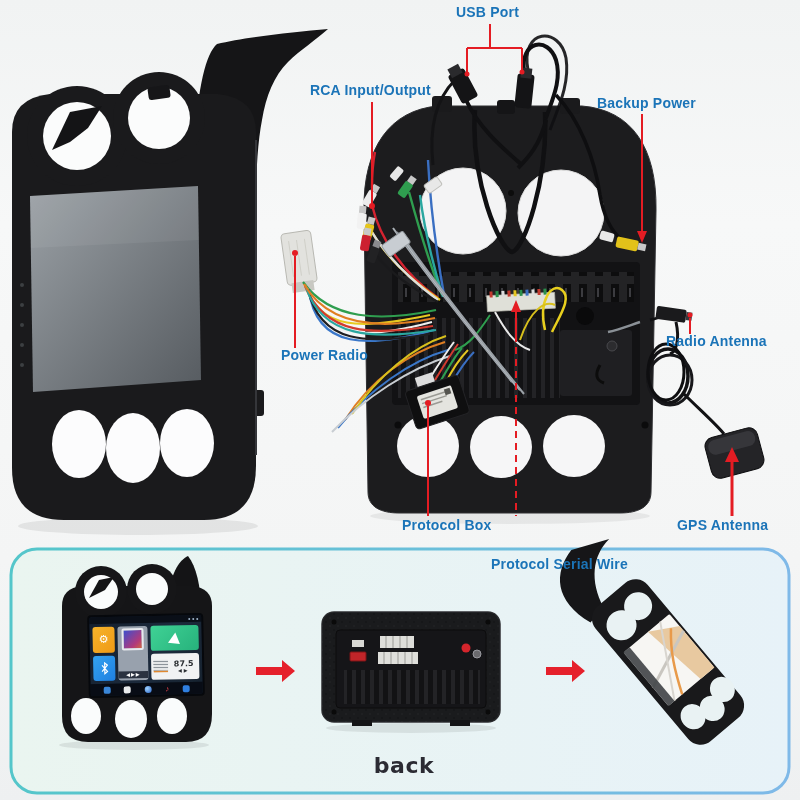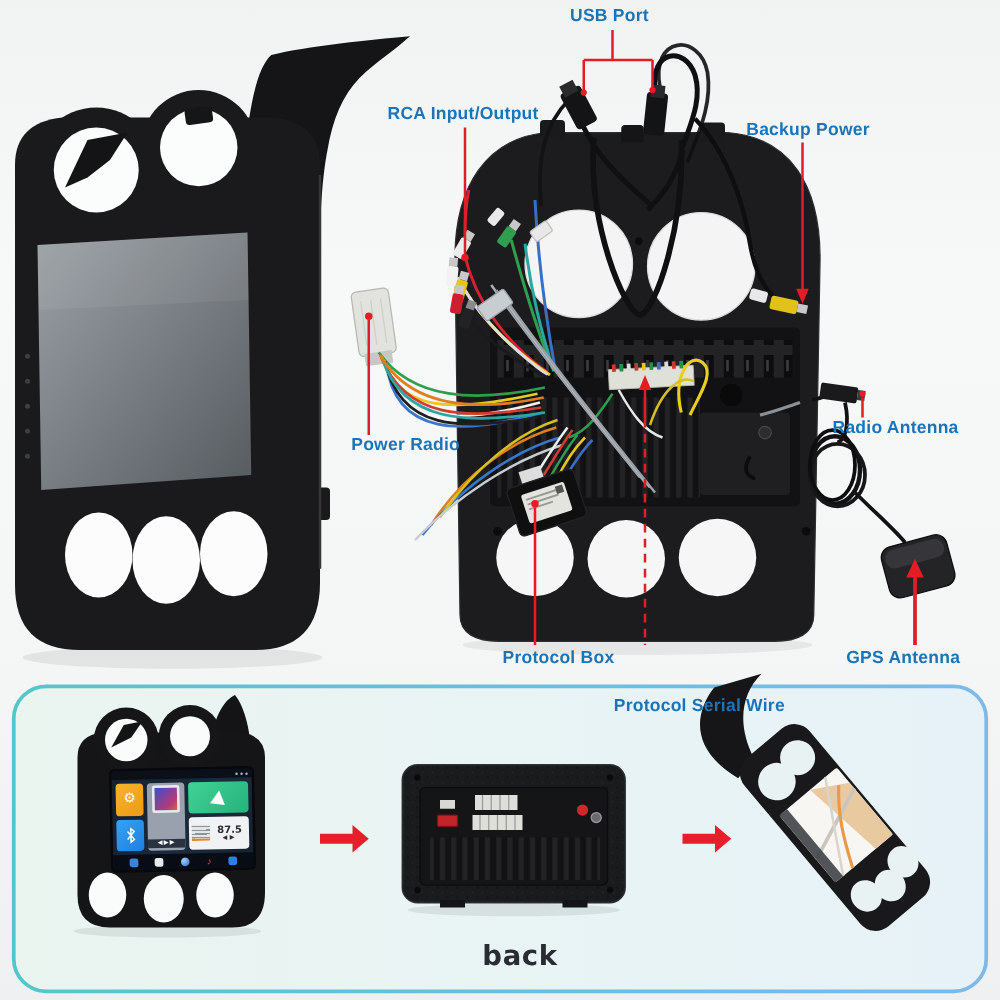--- a/index.html
+++ b/index.html
@@ -19,21 +19,21 @@
   .lbl-power{left:281px;top:347px;}
   .lbl-radio{left:666px;top:333px;}
   .lbl-pbox{left:386px;top:517px;padding-left:16px;}
   .lbl-serial{left:491px;top:517px;margin-top:39px;}
   .lbl-gps{left:677px;top:517px;text-align:center;}
   .view-label{
     position:absolute;z-index:3;width:160px;text-align:center;
     color:#2b2b33;font:bold 22px "DejaVu Sans",sans-serif;letter-spacing:.5px;
   }
   .vl-positive{left:47px;top:753px;}
-  .vl-back{left:336px;top:753px;}
+  .vl-back{left:324px;top:753px;}
   .vl-side{left:606px;top:753px;}
 
   
   .mini-screen{
     position:absolute;z-index:2;left:88px;top:614px;width:112px;height:79px;
     background:#101826;border:2px solid #06080c;border-radius:4px;
     transform:rotate(-1.2deg);display:flex;flex-direction:column;overflow:hidden;
   }
   .ms-status{height:7px;background:#0a0f18;display:flex;align-items:center;justify-content:flex-end;gap:2px;padding:0 3px;}
   .ms-status i{width:2px;height:2px;border-radius:50%;background:#9fb3c8;display:block;}

